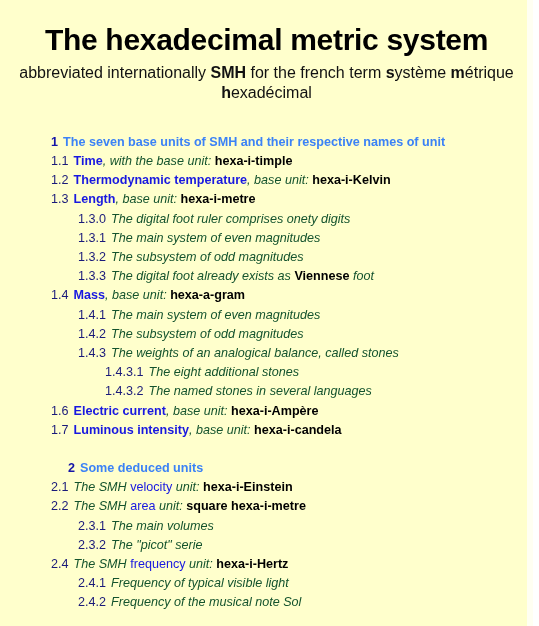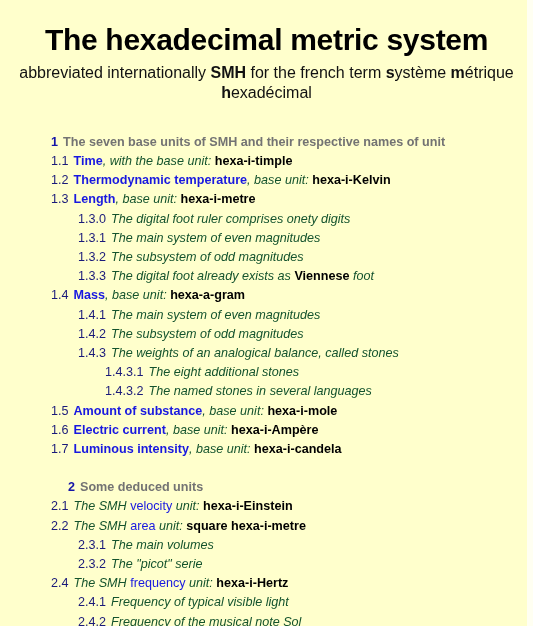--- a/index.html
+++ b/index.html
@@ -79,21 +79,21 @@
   }
   .toc-row.lvl1 > .num { font-weight: bold; color: #1414a8; }
 
   .lnk {
     color: #1818e0;
     text-decoration: none;
     margin-top: 13px;
   }
   .lnk.b { font-weight: bold; }
   .toc-row.lvl1 .ttl {
-    color: #737373;
+    color: #3b82f6;
     font-weight: bold;
   }
   .txt { color: #14532d; font-style: italic; }
   .unit { color: #000000; font-weight: bold; }
 </style>
 </head>
 <body>
 
 <div class="page">
 
@@ -114,21 +114,20 @@
       <div class="toc-row lvl3"><span class="num">1.3.0</span><span class="txt">The digital foot ruler comprises onety digits</span></div>
       <div class="toc-row lvl3"><span class="num">1.3.1</span><span class="txt">The main system of even magnitudes</span></div>
       <div class="toc-row lvl3"><span class="num">1.3.2</span><span class="txt">The subsystem of odd magnitudes</span></div>
       <div class="toc-row lvl3"><span class="num">1.3.3</span><span class="txt">The digital foot already exists as </span><span class="unit">Viennese</span><span class="txt"> foot</span></div>
       <div class="toc-row lvl2"><span class="num">1.4</span><span class="lnk b">Mass</span><span class="txt">, base unit: </span><span class="unit">hexa-a-gram</span></div>
       <div class="toc-row lvl3"><span class="num">1.4.1</span><span class="txt">The main system of even magnitudes</span></div>
       <div class="toc-row lvl3"><span class="num">1.4.2</span><span class="txt">The subsystem of odd magnitudes</span></div>
       <div class="toc-row lvl3"><span class="num">1.4.3</span><span class="txt">The weights of an analogical balance, called stones</span></div>
       <div class="toc-row lvl4"><span class="num">1.4.3.1</span><span class="txt">The eight additional stones</span></div>
       <div class="toc-row lvl4"><span class="num">1.4.3.2</span><span class="txt">The named stones in several languages</span></div>
-      <div class="toc-row lvl2"><span class="num">1.5</span><span class="lnk b">Amount of substance</span><span class="txt">, base unit: </span><span class="unit">hexa-i-mole</span></div>
       <div class="toc-row lvl2"><span class="num">1.6</span><span class="lnk b">Electric current</span><span class="txt">, base unit: </span><span class="unit">hexa-i-Ampère</span></div>
       <div class="toc-row lvl2"><span class="num">1.7</span><span class="lnk b">Luminous intensity</span><span class="txt">, base unit: </span><span class="unit">hexa-i-candela</span></div>
       <div class="toc-row lvl1 spacer-before"><span class="num">2</span><span class="ttl">Some deduced units</span></div>
       <div class="toc-row lvl2"><span class="num">2.1</span><span class="txt">The SMH </span><span class="lnk">velocity</span><span class="txt"> unit: </span><span class="unit">hexa-i-Einstein</span></div>
       <div class="toc-row lvl2"><span class="num">2.2</span><span class="txt">The SMH </span><span class="lnk">area</span><span class="txt"> unit: </span><span class="unit">square hexa-i-metre</span></div>
       <div class="toc-row lvl3"><span class="num">2.3.1</span><span class="txt">The main volumes</span></div>
       <div class="toc-row lvl3"><span class="num">2.3.2</span><span class="txt">The "picot" serie</span></div>
       <div class="toc-row lvl2"><span class="num">2.4</span><span class="txt">The SMH </span><span class="lnk">frequency</span><span class="txt"> unit: </span><span class="unit">hexa-i-Hertz</span></div>
       <div class="toc-row lvl3"><span class="num">2.4.1</span><span class="txt">Frequency of typical visible light</span></div>
       <div class="toc-row lvl3"><span class="num">2.4.2</span><span class="txt">Frequency of the musical note Sol</span></div>

